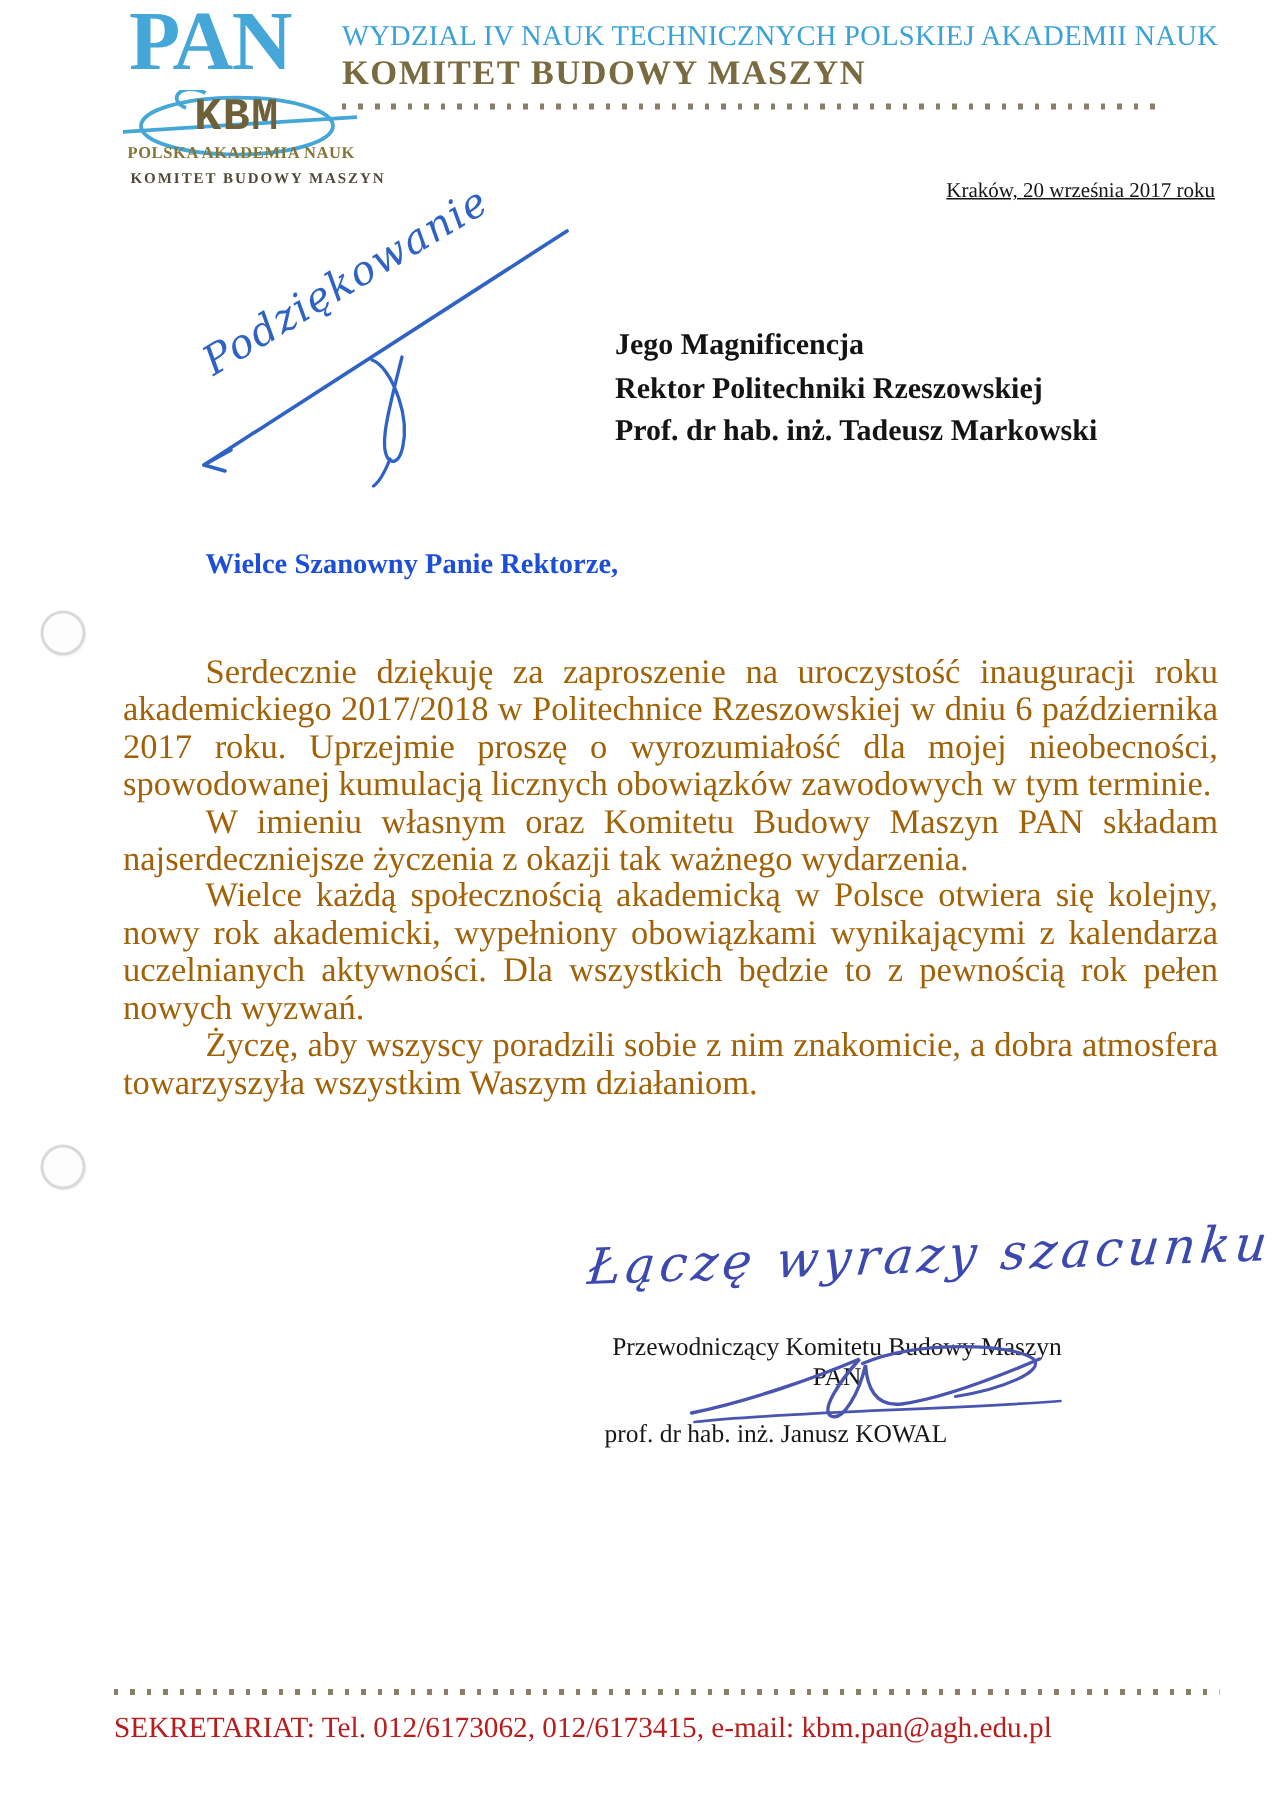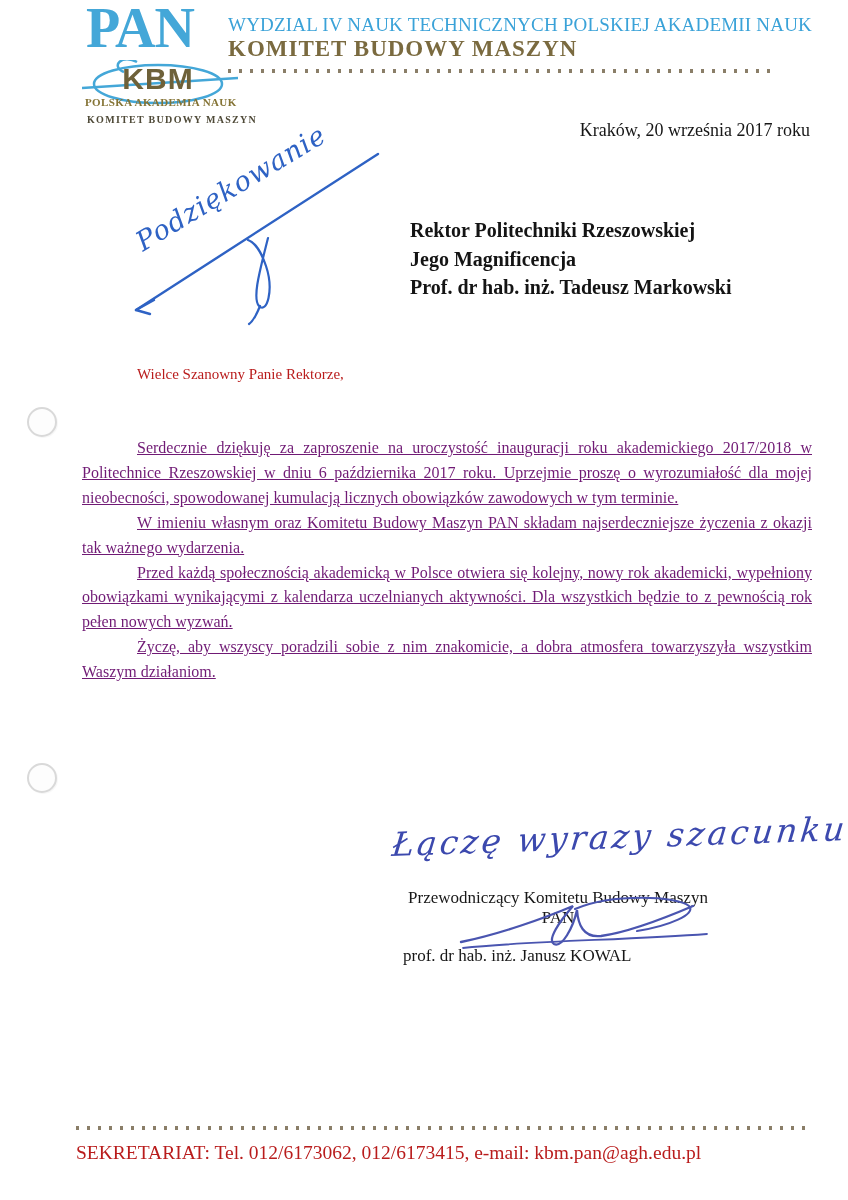--- a/index.html
+++ b/index.html
@@ -9,21 +9,21 @@
     font-family:"Liberation Serif","DejaVu Serif",serif;color:#1d1d1d;
   }
   
   .logo-pan{
     position:absolute;left:86px;top:0;font-family:Liberation Serif, serif;
     font-size:56px;font-weight:bold;color:#44a7d8;letter-spacing:-1px;line-height:1;
   }
   .logo-ellipse{position:absolute;left:82px;top:60px;}
   .logo-kbm{
     position:absolute;left:82px;top:64px;width:152px;text-align:center;
-    font-family:Liberation Sans, sans-serif;font-size:30px;font-weight:bold;
+    font-family:Liberation Mono, monospace;font-size:30px;font-weight:bold;
     color:#6e6139;letter-spacing:1px;line-height:1;
   }
   .logo-org1{
     position:absolute;left:85px;top:96px;font-size:11px;font-weight:bold;
     color:#857436;letter-spacing:.4px;white-space:nowrap;
   }
   .logo-org2{
     position:absolute;left:87px;top:114px;font-size:10px;font-weight:bold;
     color:#4f4a38;letter-spacing:1.3px;white-space:nowrap;
   }
@@ -37,30 +37,30 @@
   }
   .dotted{
     position:absolute;height:4px;
     background-image:repeating-linear-gradient(90deg,#8a7e68 0 3px,transparent 3px 11px);
   }
   .dotted.hdr{left:228px;top:69px;width:545px;}
   .dotted.ftr{left:76px;top:1126px;width:737px;}
   
   .date-line{
     position:absolute;left:400px;top:120px;width:410px;text-align:right;
-    font-size:18px;color:#161616;
+    font-size:14px;color:#161616;text-decoration:underline;
   }
   .recipient{
     position:absolute;left:410px;top:216px;font-size:20px;font-weight:bold;
     line-height:28.5px;color:#141414;
   }
-  .salutation{position:absolute;left:137px;top:366px;font-size:15px;color:#b91c1c;}
+  .salutation{position:absolute;left:137px;top:366px;font-size:19px;color:#1d4ed8;font-weight:bold;}
   .body-text{
-    position:absolute;left:82px;top:436px;width:730px;font-size:16px;
-    line-height:24.9px;text-align:justify;color:#701a75;text-decoration:underline;
+    position:absolute;left:82px;top:436px;width:730px;font-size:23px;
+    line-height:24.9px;text-align:justify;color:#a16207;
   }
   .body-text p{margin:0;text-indent:55px;}
   
   .hand-note{position:absolute;left:110px;top:140px;width:290px;height:190px;}
   .hand-note-text{
     position:absolute;left:28px;top:88px;transform:rotate(-31deg);
     transform-origin:left center;
     font-family:"DejaVu Serif",serif;font-style:italic;font-size:27px;
     color:#2e62c4;letter-spacing:1px;white-space:nowrap;
   }
@@ -117,34 +117,34 @@
   <div class="hand-note">
     <svg width="290" height="190" viewBox="0 0 290 190">
       <path d="M268,14 L26,170" fill="none" stroke="#2e62c4" stroke-width="2.4" stroke-linecap="round"></path>
       <path d="M26,170 L44,160 M26,170 L40,174" fill="none" stroke="#2e62c4" stroke-width="2.4" stroke-linecap="round"></path>
       <path d="M158,98 C150,130 142,158 149,166 C157,174 164,150 156,126 C151,111 144,102 138,100 M150,166 C146,176 142,182 139,184" fill="none" stroke="#2e62c4" stroke-width="2.2" stroke-linecap="round"></path>
     </svg>
     <div class="hand-note-text">Podziękowanie</div>
   </div>
 
   <div class="recipient">
+    <div>Jego Magnificencja</div>
     <div>Rektor Politechniki Rzeszowskiej</div>
-    <div>Jego Magnificencja</div>
     <div>Prof. dr hab. inż. Tadeusz Markowski</div>
   </div>
 
   <div class="hole h1"></div>
   <div class="hole h2"></div>
 
   <div class="salutation">Wielce Szanowny Panie Rektorze,</div>
 
   <div class="body-text">
     <p>Serdecznie dziękuję za zaproszenie na uroczystość inauguracji roku akademickiego 2017/2018 w Politechnice Rzeszowskiej w dniu 6 października 2017 roku. Uprzejmie proszę o wyrozumiałość dla mojej nieobecności, spowodowanej kumulacją licznych obowiązków zawodowych w tym terminie.</p>
     <p>W imieniu własnym oraz Komitetu Budowy Maszyn PAN składam najserdeczniejsze życzenia z okazji tak ważnego wydarzenia.</p>
-    <p>Przed każdą społecznością akademicką w Polsce otwiera się kolejny, nowy rok akademicki, wypełniony obowiązkami wynikającymi z kalendarza uczelnianych aktywności. Dla wszystkich będzie to z pewnością rok pełen nowych wyzwań.</p>
+    <p>Wielce każdą społecznością akademicką w Polsce otwiera się kolejny, nowy rok akademicki, wypełniony obowiązkami wynikającymi z kalendarza uczelnianych aktywności. Dla wszystkich będzie to z pewnością rok pełen nowych wyzwań.</p>
     <p>Życzę, aby wszyscy poradzili sobie z nim znakomicie, a dobra atmosfera towarzyszyła wszystkim Waszym działaniom.</p>
   </div>
 
   <div class="hand-closing">Łączę wyrazy szacunku</div>
 
   <div class="sig-title">Przewodniczący Komitetu Budowy Maszyn PAN</div>
 
   <svg class="sig-scribble" width="260" height="56" viewBox="0 0 260 56">
     <path d="M6,46 C45,38 90,22 118,10 C104,26 92,44 99,48 C107,52 118,32 122,14 C123,28 128,42 146,40 C175,36 210,22 238,10" fill="none" stroke="#4a55b0" stroke-width="2.3" stroke-linecap="round"></path>
     <path d="M120,13 C158,-3 222,0 234,10 C242,18 214,30 182,35" fill="none" stroke="#4a55b0" stroke-width="2.1" stroke-linecap="round"></path>

